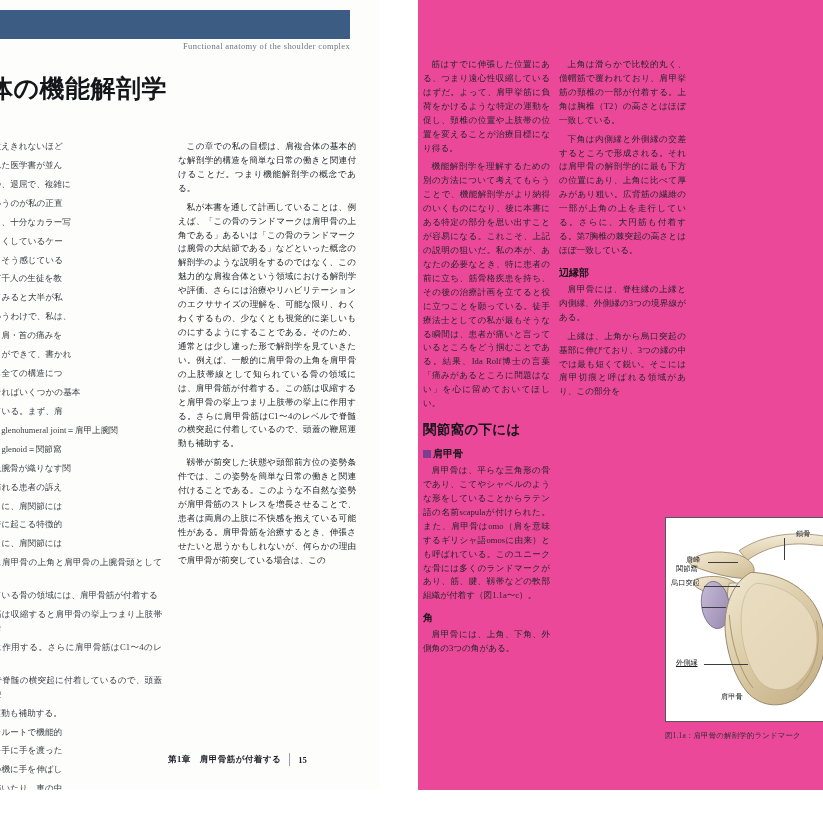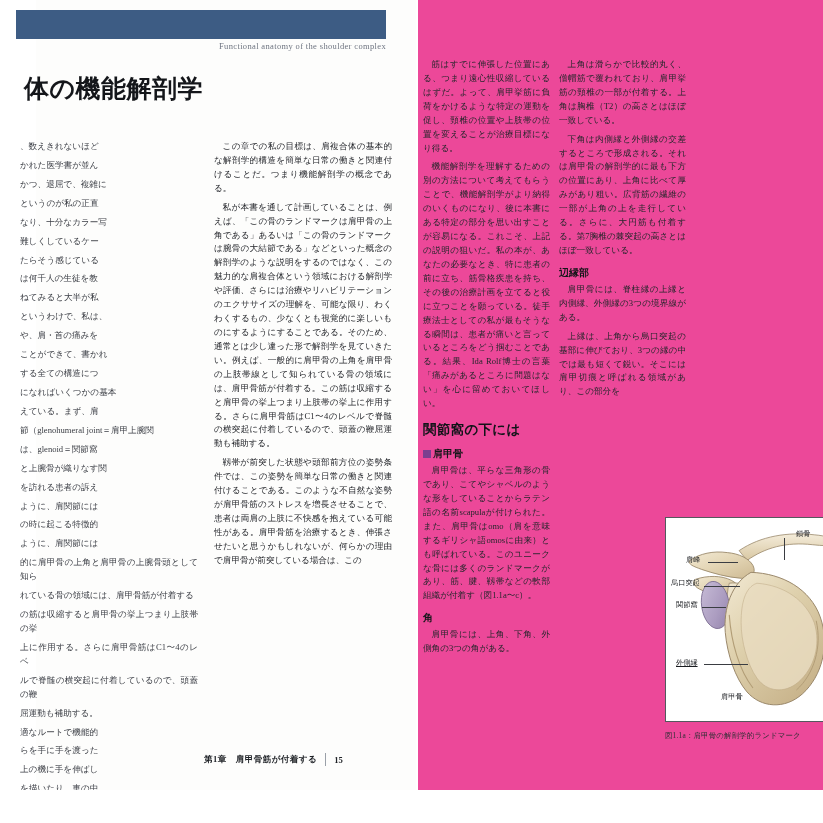--- a/index.html
+++ b/index.html
@@ -25,21 +25,20 @@
   }
 
   
   .page-left {
     position: absolute;
     left: 0;
     top: 0;
     width: 380px;
     height: 790px;
     background: #fdfdfc;
-    margin-left: 36px;
   }
 
   .header-bar {
     position: absolute;
     left: -20px;
     top: 10px;
     width: 370px;
     height: 29px;
     background: #3d5c84;
   }
@@ -354,21 +353,21 @@
       <div class="leader" style="left:118px; top:20px; width:1px; height:22px;"></div>
       <div class="leader" style="left:42px;  top:44px; width:30px;"></div>
       <div class="leader" style="left:38px;  top:68px; width:36px;"></div>
       <div class="leader" style="left:36px;  top:89px; width:24px;"></div>
       <div class="leader" style="left:38px;  top:146px; width:44px;"></div>
     </div>
 
     <div class="fig-label" style="left:378px; top:529px;">鎖骨</div>
     <div class="fig-label" style="left:268px; top:555px;">肩峰</div>
     <div class="fig-label" style="left:253px; top:578px;">烏口突起</div>
-    <div class="fig-label" style="left:258px; top:600px;">関節窩</div>
+    <div class="fig-label" style="left:258px; top:564px;">関節窩</div>
     <div class="fig-label" style="left:258px; top:658px;text-decoration:underline;">外側縁</div>
     <div class="fig-label" style="left:303px; top:692px;">肩甲骨</div>
 
     <div class="fig-caption">図1.1a：肩甲骨の解剖学的ランドマーク</div>
 
   </div>
 
   <div class="bottom-band"></div>
 </div>
 

